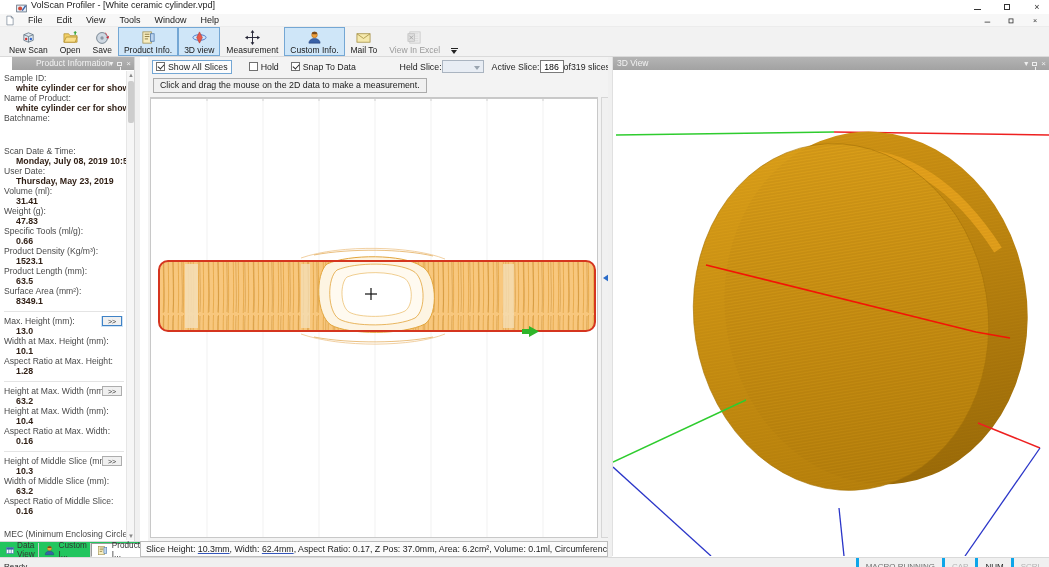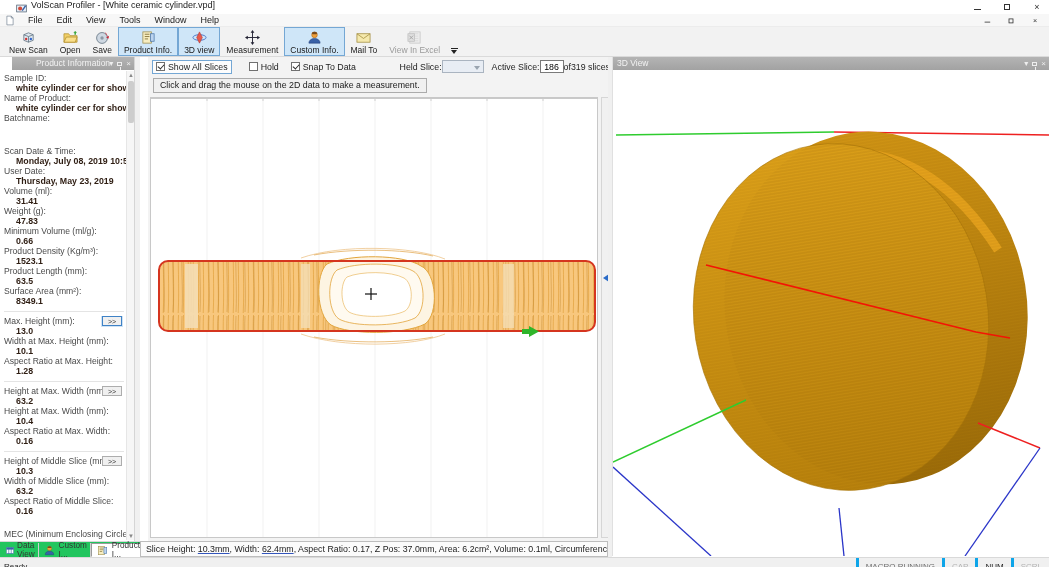--- a/index.html
+++ b/index.html
@@ -271,21 +271,21 @@
         </div>
         <div class="f-row">
           <div class="f-label">Volume (ml):</div>
           <div class="f-value">31.41</div>
         </div>
         <div class="f-row">
           <div class="f-label">Weight (g):</div>
           <div class="f-value">47.83</div>
         </div>
         <div class="f-row">
-          <div class="f-label">Minimum Volume (ml/g):</div>
+          <div class="f-label">Specific Tools (ml/g):</div>
           <div class="f-value">0.66</div>
         </div>
         <div class="f-row">
           <div class="f-label">Product Density (Kg/m³):</div>
           <div class="f-value">1523.1</div>
         </div>
         <div class="f-row">
           <div class="f-label">Product Length (mm):</div>
           <div class="f-value">63.5</div>
         </div>

